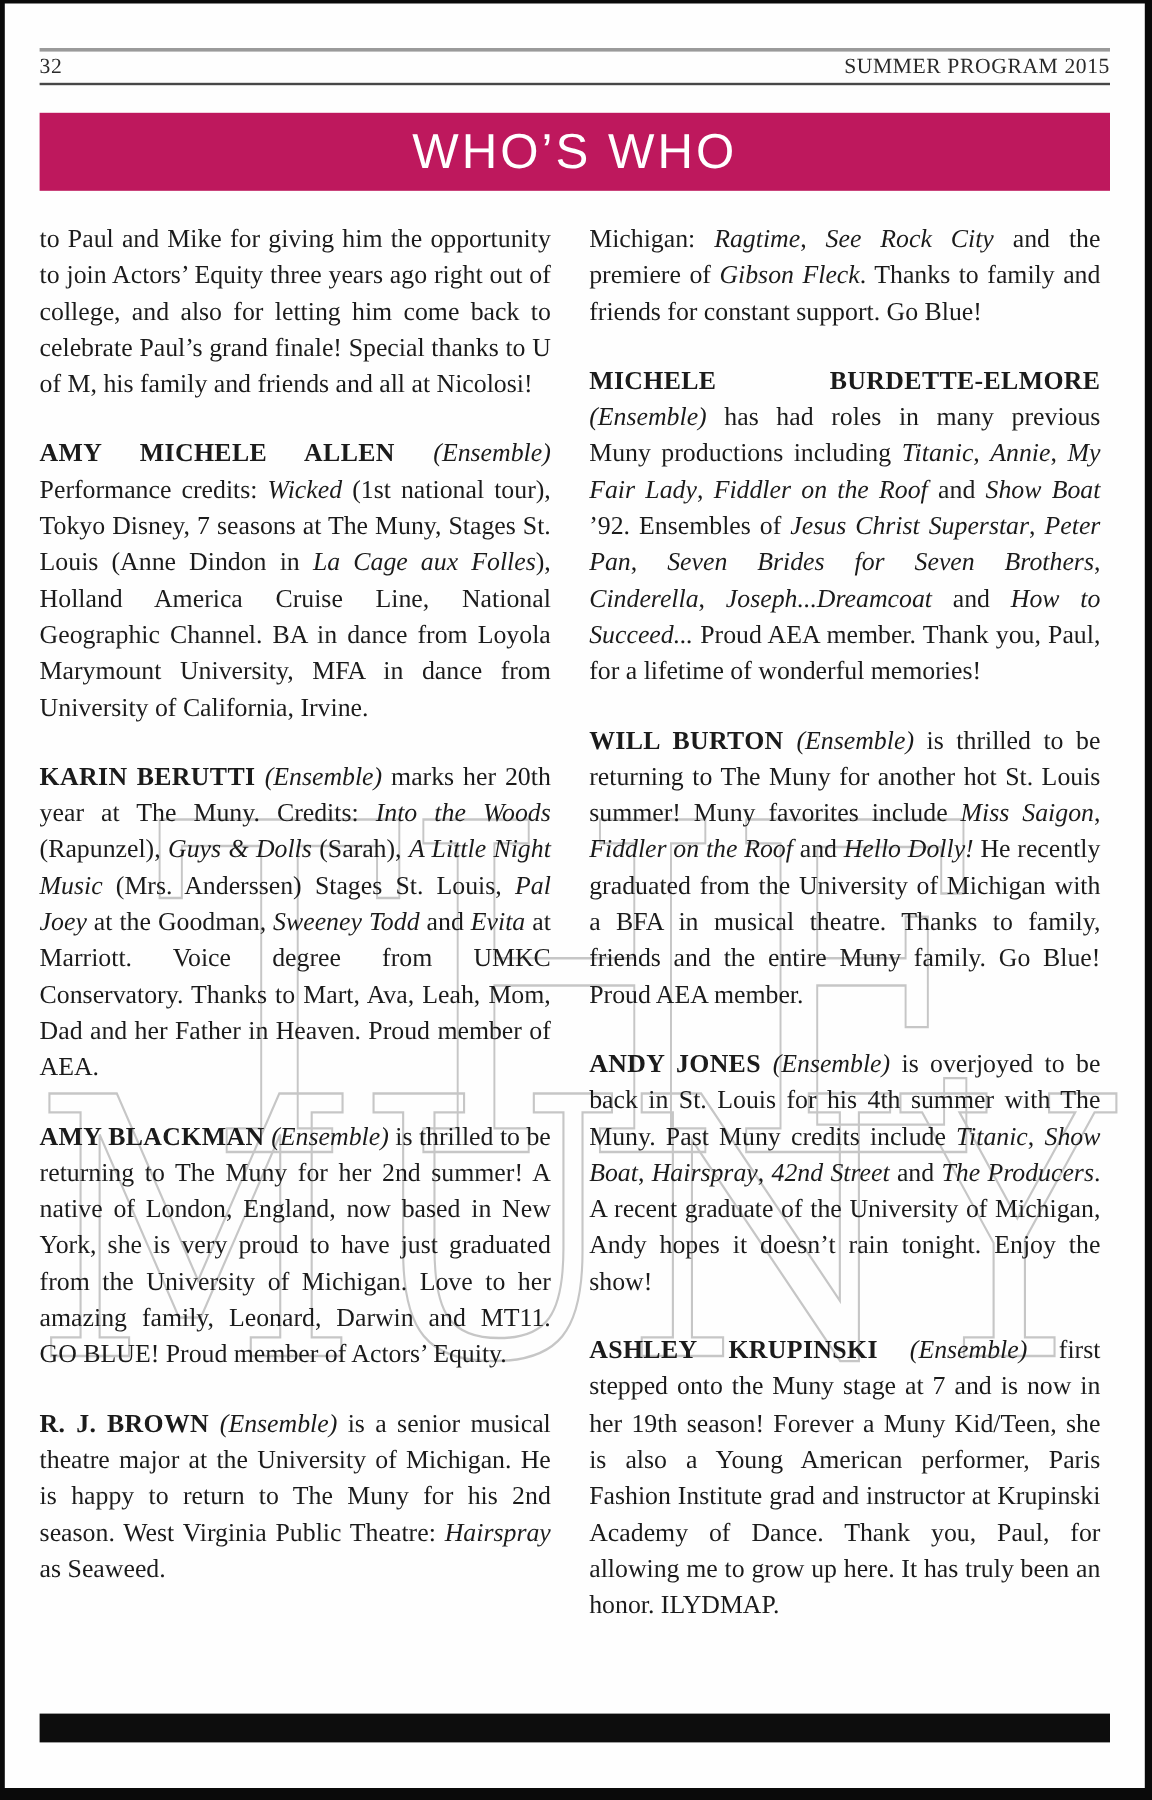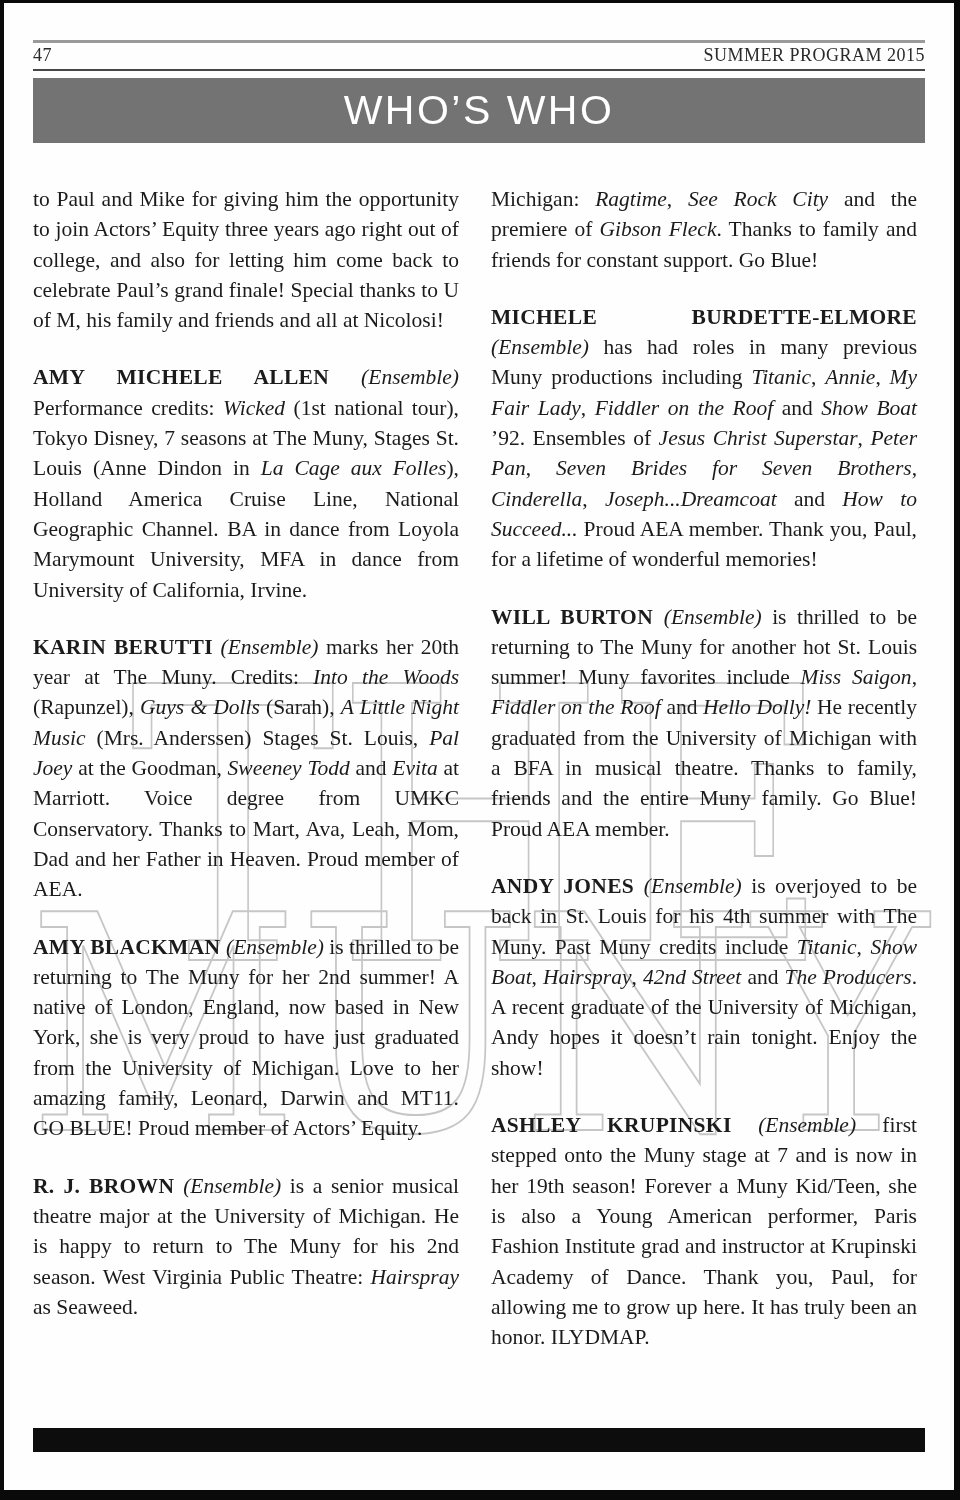--- a/index.html
+++ b/index.html
@@ -62,25 +62,25 @@
 <body>
 
 <div class="page">
 
   <svg class="watermark" viewBox="0 0 960 1500" aria-hidden="true">
     <text class="wm wm-the" x="480" y="960" textLength="700" lengthAdjust="spacingAndGlyphs" style="stroke: rgb(198, 198, 198);">THE</text>
     <text class="wm wm-muny" x="478" y="1130" textLength="900" lengthAdjust="spacingAndGlyphs" style="stroke: rgb(198, 198, 198);">MUNY</text>
   </svg>
 
   <div class="header">
-    <span>47</span>
+    <span>32</span>
     <span>SUMMER PROGRAM 2015</span>
   </div>
 
-  <div class="banner" style="background: #737373;">
+  <div class="banner" style="background: #be185d; margin-top: 16px;">
     <span class="banner-title">WHO’S WHO</span>
   </div>
 
   <div class="columns">
     <section class="col" id="col-left">
         <p class="bio" style="color: rgb(27, 27, 27);"><span class="seg-normal">to Paul and Mike for giving him the opportunity to join Actors’ Equity three years ago right out of college, and also for letting him come back to celebrate Paul’s grand finale! Special thanks to U of M, his family and friends and all at Nicolosi!</span></p>
         <p class="bio" style="color: rgb(27, 27, 27);"><span class="seg-bold">AMY MICHELE ALLEN </span><span class="seg-italic">(Ensemble)</span><span class="seg-normal"> Performance credits: </span><span class="seg-italic">Wicked</span><span class="seg-normal"> (1st national tour), Tokyo Disney, 7 seasons at The Muny, Stages St. Louis (Anne Dindon in </span><span class="seg-italic">La Cage aux Folles</span><span class="seg-normal">), Holland America Cruise Line, National Geographic Channel. BA in dance from Loyola Marymount University, MFA in dance from University of California, Irvine.</span></p>
         <p class="bio" style="color: rgb(27, 27, 27);"><span class="seg-bold">KARIN BERUTTI </span><span class="seg-italic">(Ensemble)</span><span class="seg-normal"> marks her 20th year at The Muny. Credits: </span><span class="seg-italic">Into the Woods</span><span class="seg-normal"> (Rapunzel), </span><span class="seg-italic">Guys &amp; Dolls</span><span class="seg-normal"> (Sarah), </span><span class="seg-italic">A Little Night Music</span><span class="seg-normal"> (Mrs. Anderssen) Stages St. Louis, </span><span class="seg-italic">Pal Joey</span><span class="seg-normal"> at the Goodman, </span><span class="seg-italic">Sweeney Todd</span><span class="seg-normal"> and </span><span class="seg-italic">Evita</span><span class="seg-normal"> at Marriott. Voice degree from UMKC Conservatory. Thanks to Mart, Ava, Leah, Mom, Dad and her Father in Heaven. Proud member of AEA.</span></p>
         <p class="bio" style="color: rgb(27, 27, 27);"><span class="seg-bold">AMY BLACKMAN </span><span class="seg-italic">(Ensemble)</span><span class="seg-normal"> is thrilled to be returning to The Muny for her 2nd summer! A native of London, England, now based in New York, she is very proud to have just graduated from the University of Michigan. Love to her amazing family, Leonard, Darwin and MT11. GO BLUE! Proud member of Actors’ Equity.</span></p>
         <p class="bio" style="color: rgb(27, 27, 27);"><span class="seg-bold">R. J. BROWN </span><span class="seg-italic">(Ensemble)</span><span class="seg-normal"> is a senior musical theatre major at the University of Michigan. He is happy to return to The Muny for his 2nd season. West Virginia Public Theatre: </span><span class="seg-italic">Hairspray</span><span class="seg-normal"> as Seaweed.</span></p>

